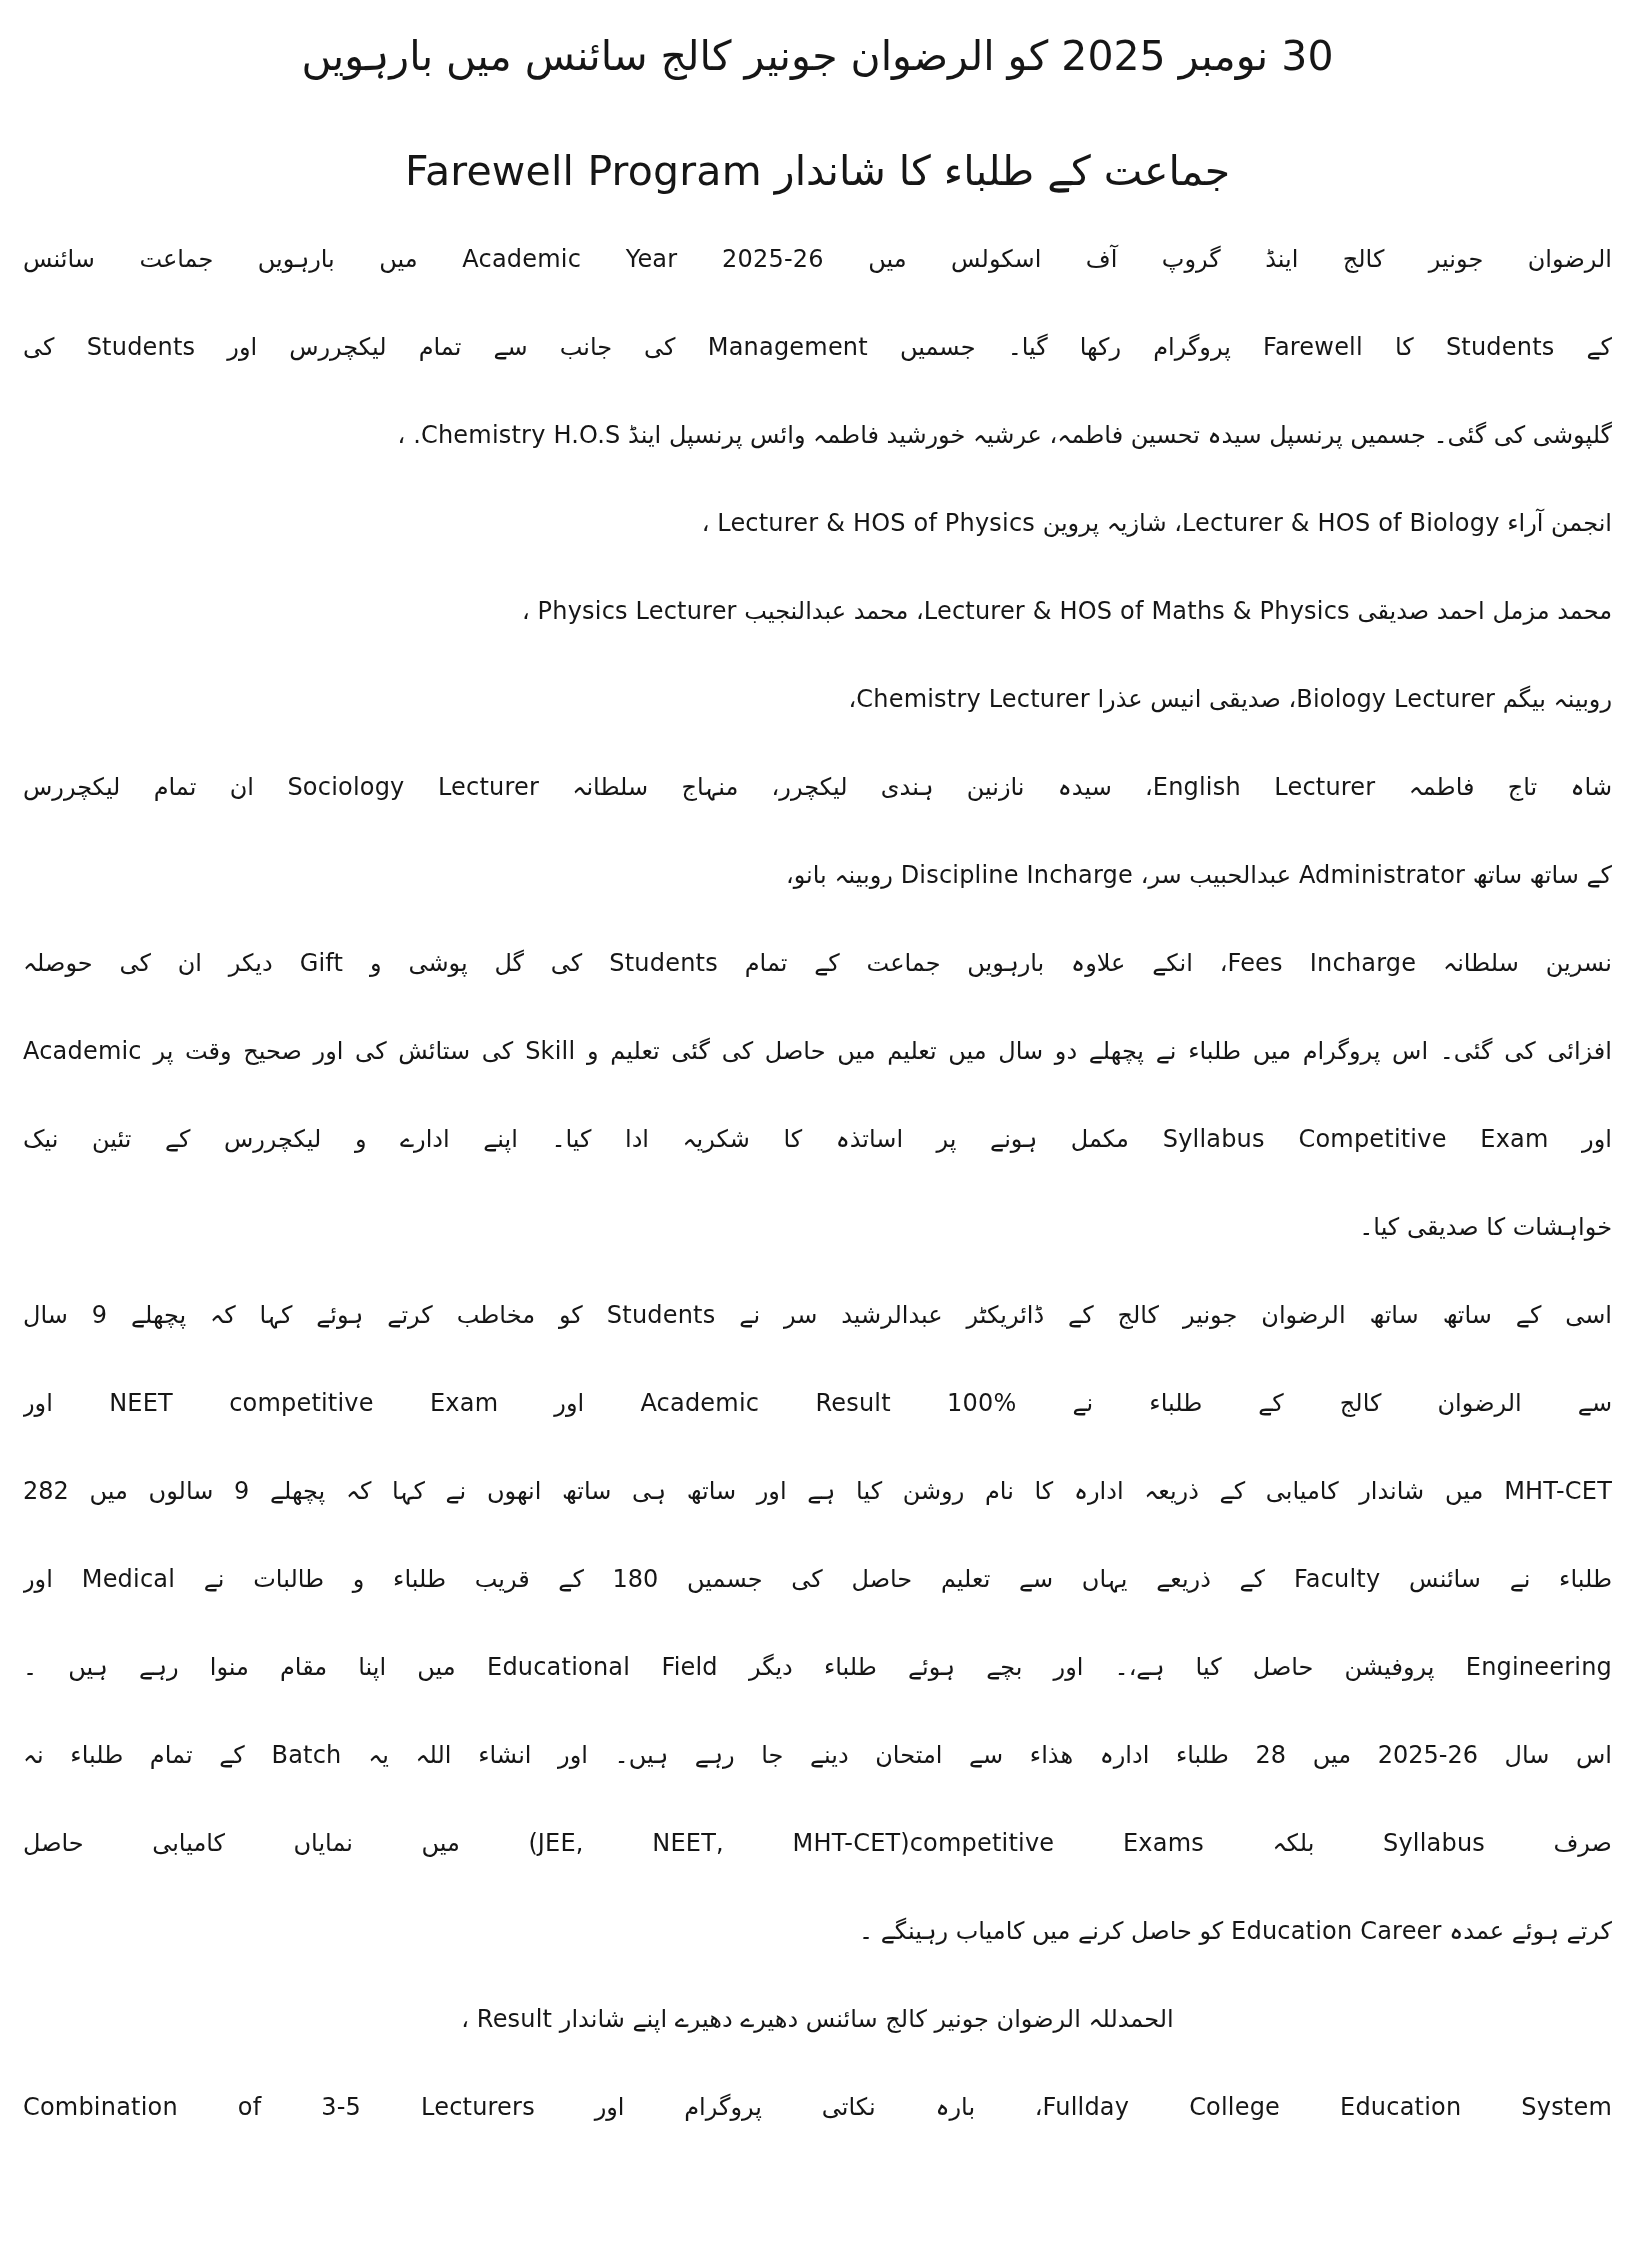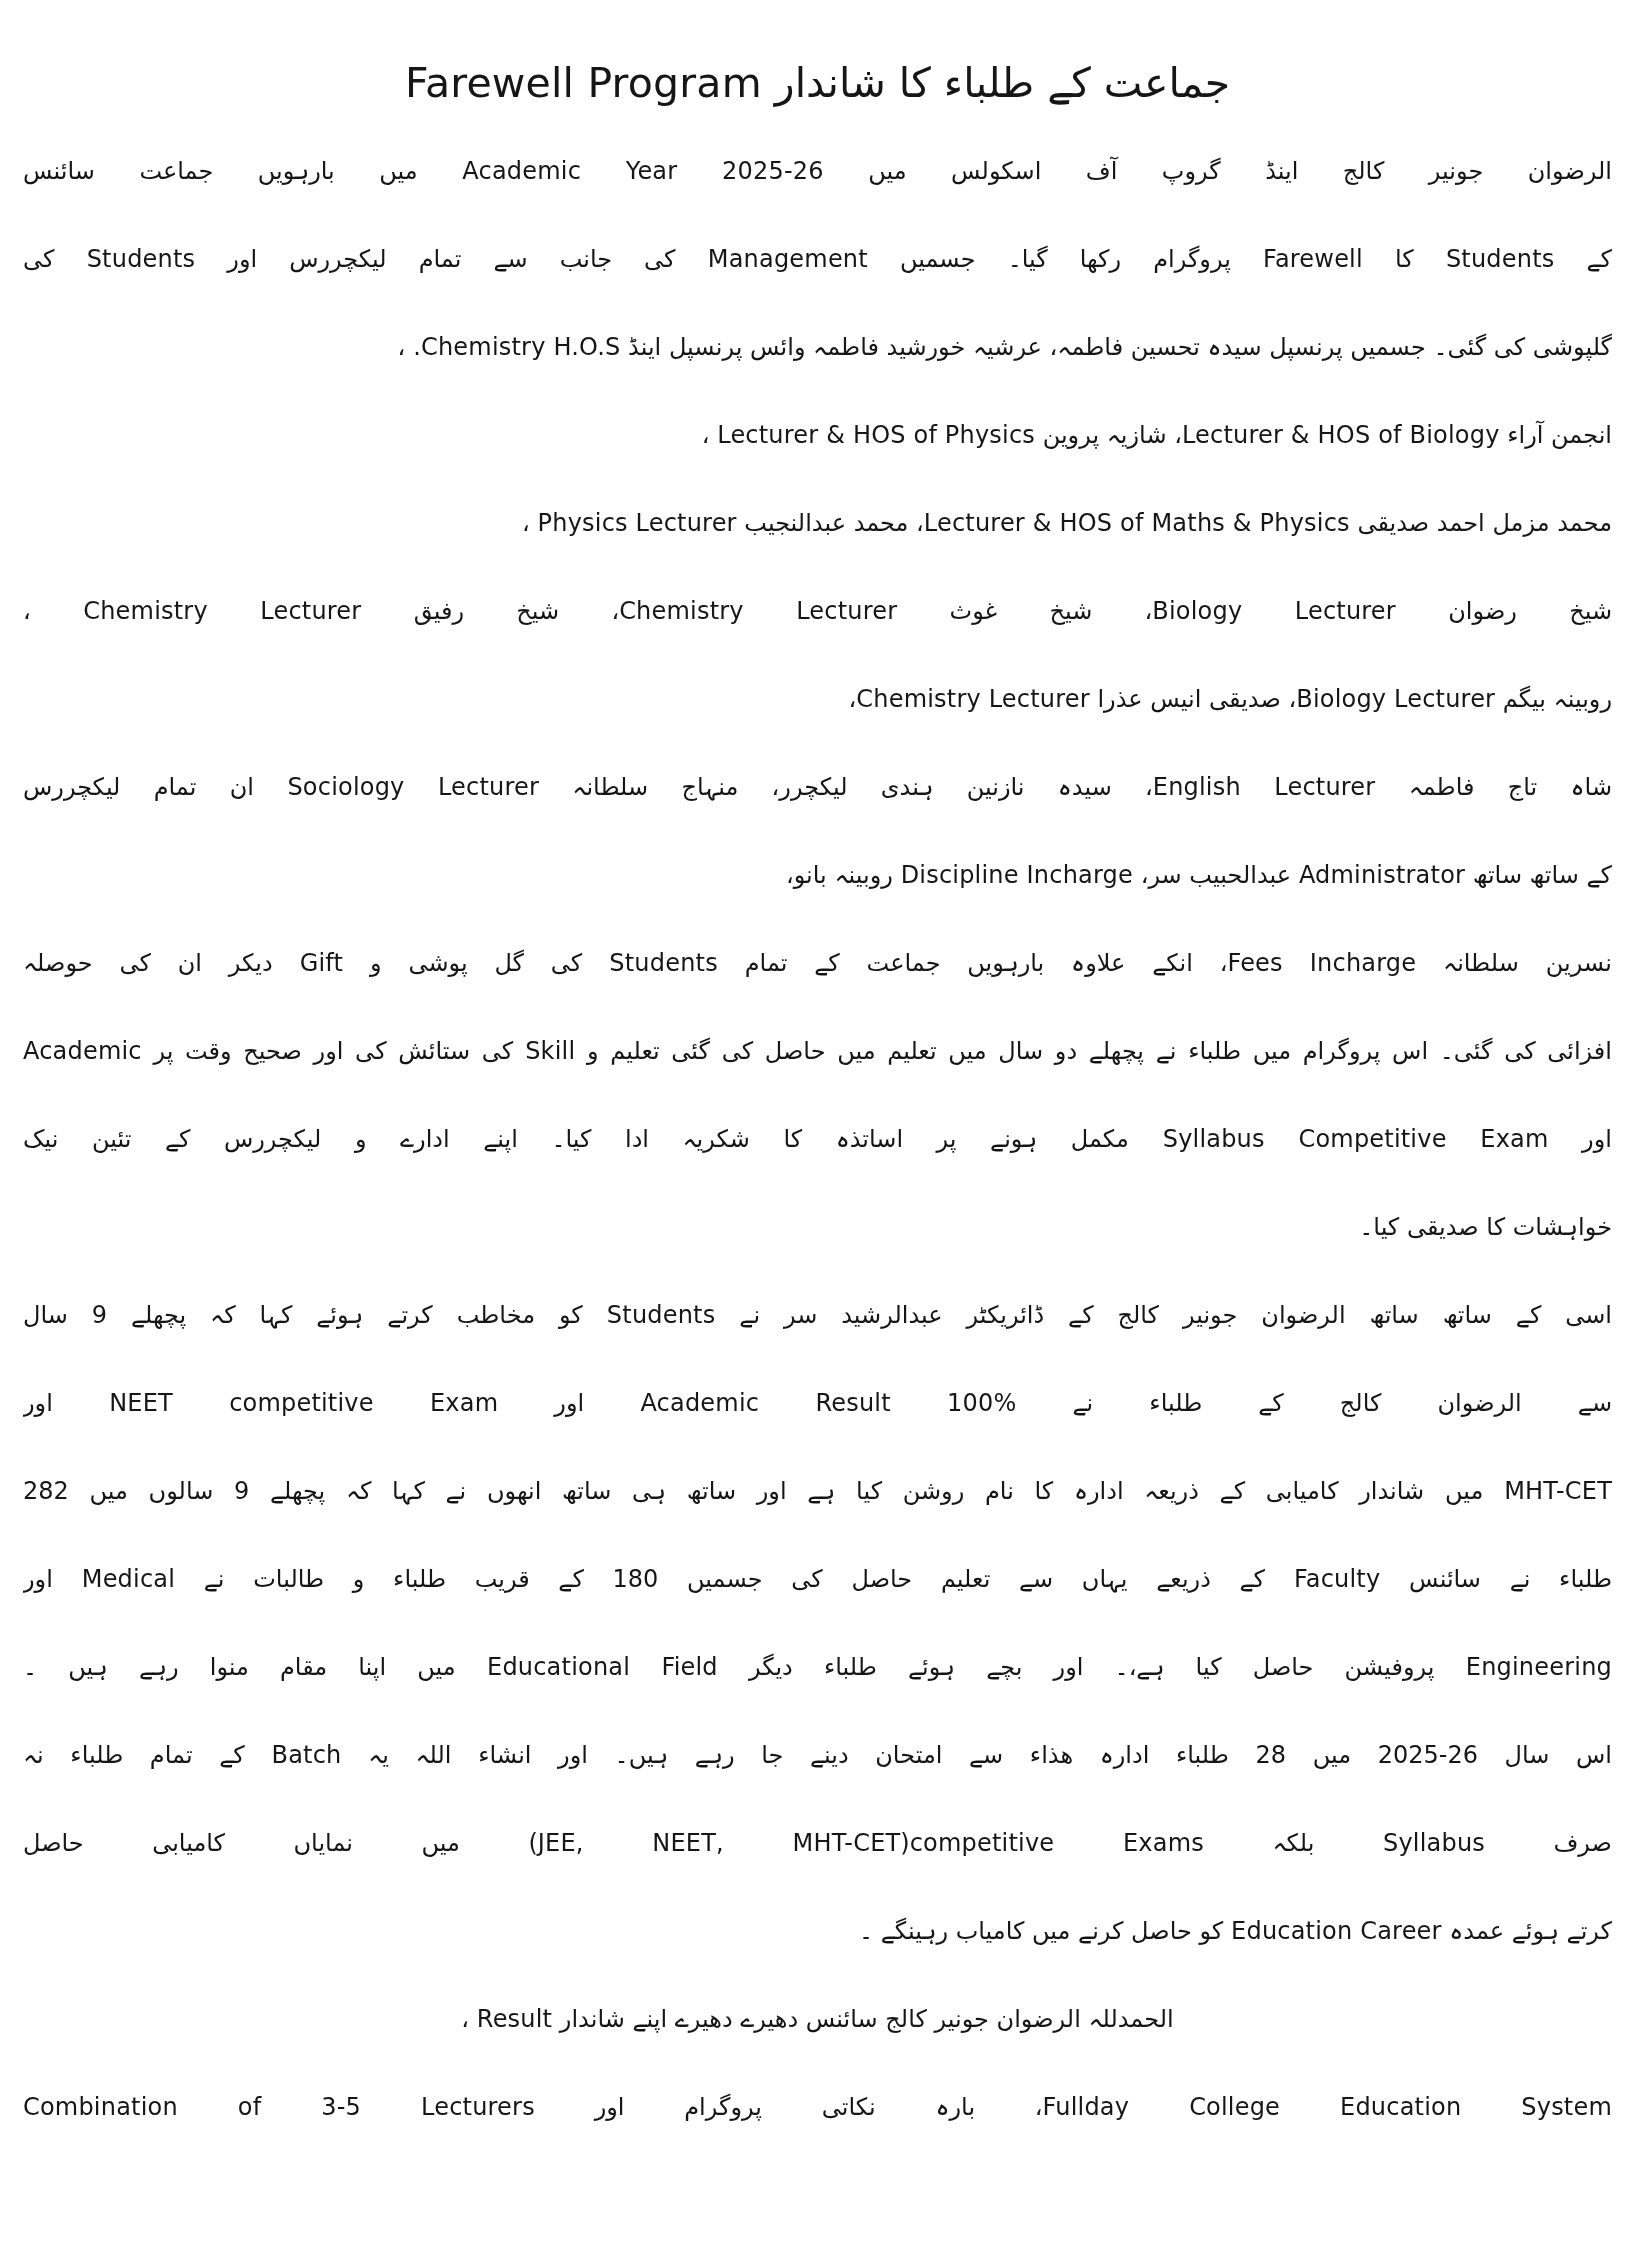--- a/index.html
+++ b/index.html
@@ -28,27 +28,27 @@
   .line.t { font-size: 41px; }
   .line.c { text-align: center; white-space: nowrap; }
   .line.r { text-align: right; white-space: nowrap; }
   .line.j { text-align: justify; text-align-last: justify; white-space: normal; }
   .line.gap { margin-top: 26.5px; }
 </style>
 </head>
 <body>
 
 <div class="page">
+  <div class="line c t">30 نومبر 2025 کو الرضوان جونیر کالج سائنس میں بارہویں</div>
   <div class="line c t gap">جماعت کے طلباء کا شاندار Farewell Program</div>
   <div class="line j">الرضوان جونیر کالج اینڈ گروپ آف اسکولس میں Academic Year 2025-26 میں بارہویں جماعت سائنس</div>
   <div class="line j">کے Students کا Farewell پروگرام رکھا گیا۔ جسمیں Management کی جانب سے تمام لیکچررس اور Students کی</div>
   <div class="line r">گلپوشی کی گئی۔ جسمیں پرنسپل سیدہ تحسین فاطمہ، عرشیہ خورشید فاطمہ وائس پرنسپل اینڈ Chemistry H.O.S. ،</div>
   <div class="line r">انجمن آراء Lecturer &amp; HOS of Biology، شازیہ پروین Lecturer &amp; HOS of Physics ،</div>
   <div class="line r">محمد مزمل احمد صدیقی Lecturer &amp; HOS of Maths &amp; Physics، محمد عبدالنجیب Physics Lecturer ،</div>
-  <div class="line j">شیخ رضوان Biology Lecturer، شیخ غوث Chemistry Lecturer، شیخ رفیق Chemistry Lecturer ،</div>
   <div class="line r">روبینہ بیگم Biology Lecturer، صدیقی انیس عذرا Chemistry Lecturer،</div>
   <div class="line j">شاہ تاج فاطمہ English Lecturer، سیدہ نازنین ہندی لیکچرر، منہاج سلطانہ Sociology Lecturer ان تمام لیکچررس</div>
   <div class="line r">کے ساتھ ساتھ Administrator عبدالحبیب سر، Discipline Incharge روبینہ بانو،</div>
   <div class="line j">نسرین سلطانہ Fees Incharge، انکے علاوہ بارہویں جماعت کے تمام Students کی گل پوشی و Gift دیکر ان کی حوصلہ</div>
   <div class="line j">افزائی کی گئی۔ اس پروگرام میں طلباء نے پچھلے دو سال میں تعلیم میں حاصل کی گئی تعلیم و Skill کی ستائش کی اور صحیح وقت پر Academic</div>
   <div class="line j">اور Syllabus Competitive Exam مکمل ہونے پر اساتذہ کا شکریہ ادا کیا۔ اپنے ادارے و لیکچررس کے تئین نیک</div>
   <div class="line r">خواہشات کا صدیقی کیا۔</div>
   <div class="line j">اسی کے ساتھ ساتھ الرضوان جونیر کالج کے ڈائریکٹر عبدالرشید سر نے Students کو مخاطب کرتے ہوئے کہا کہ پچھلے 9 سال</div>
   <div class="line j">سے الرضوان کالج کے طلباء نے Academic Result 100% اور NEET competitive Exam اور</div>
   <div class="line j">MHT-CET میں شاندار کامیابی کے ذریعہ ادارہ کا نام روشن کیا ہے اور ساتھ ہی ساتھ انھوں نے کہا کہ پچھلے 9 سالوں میں 282</div>

